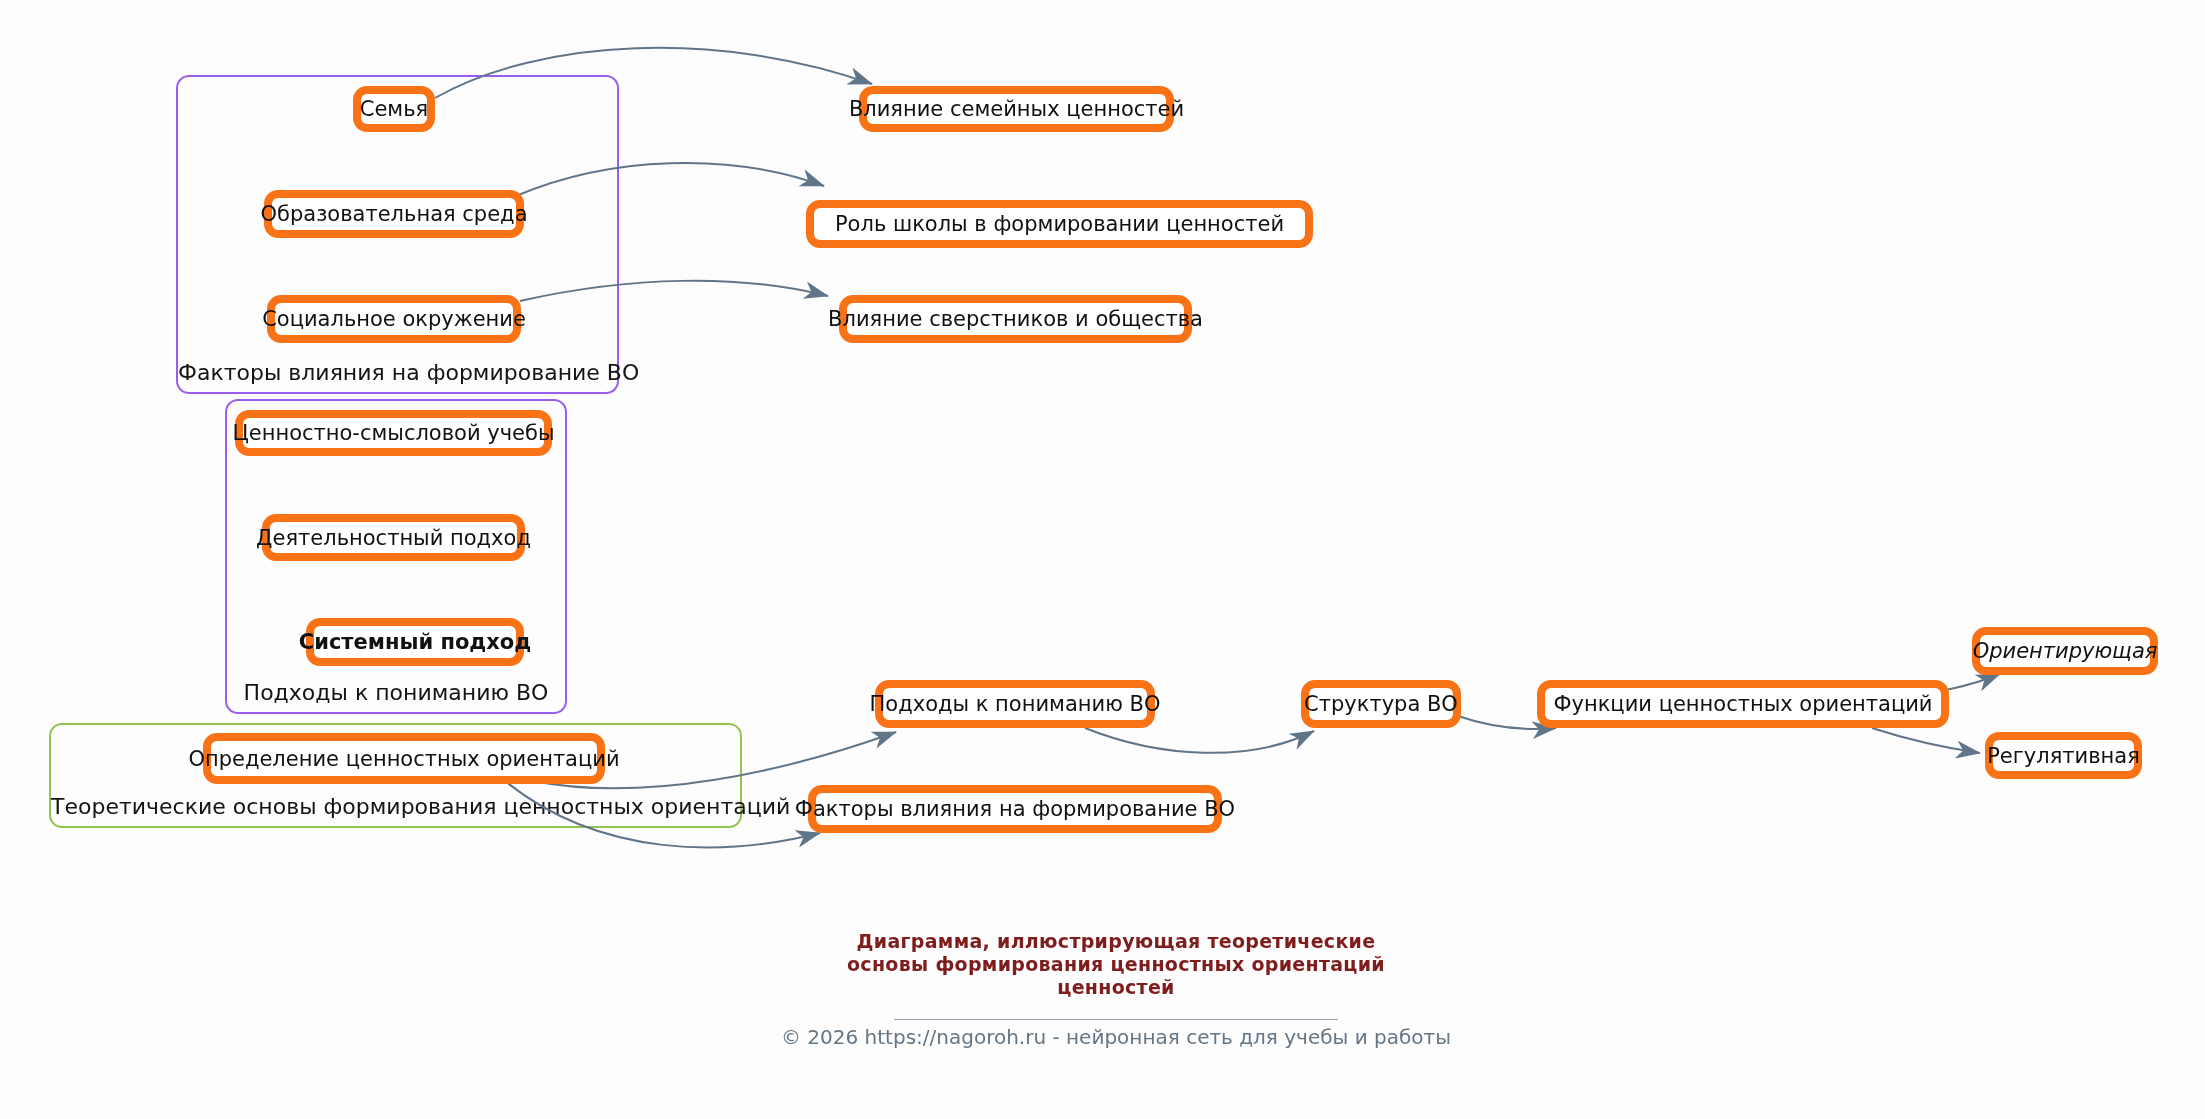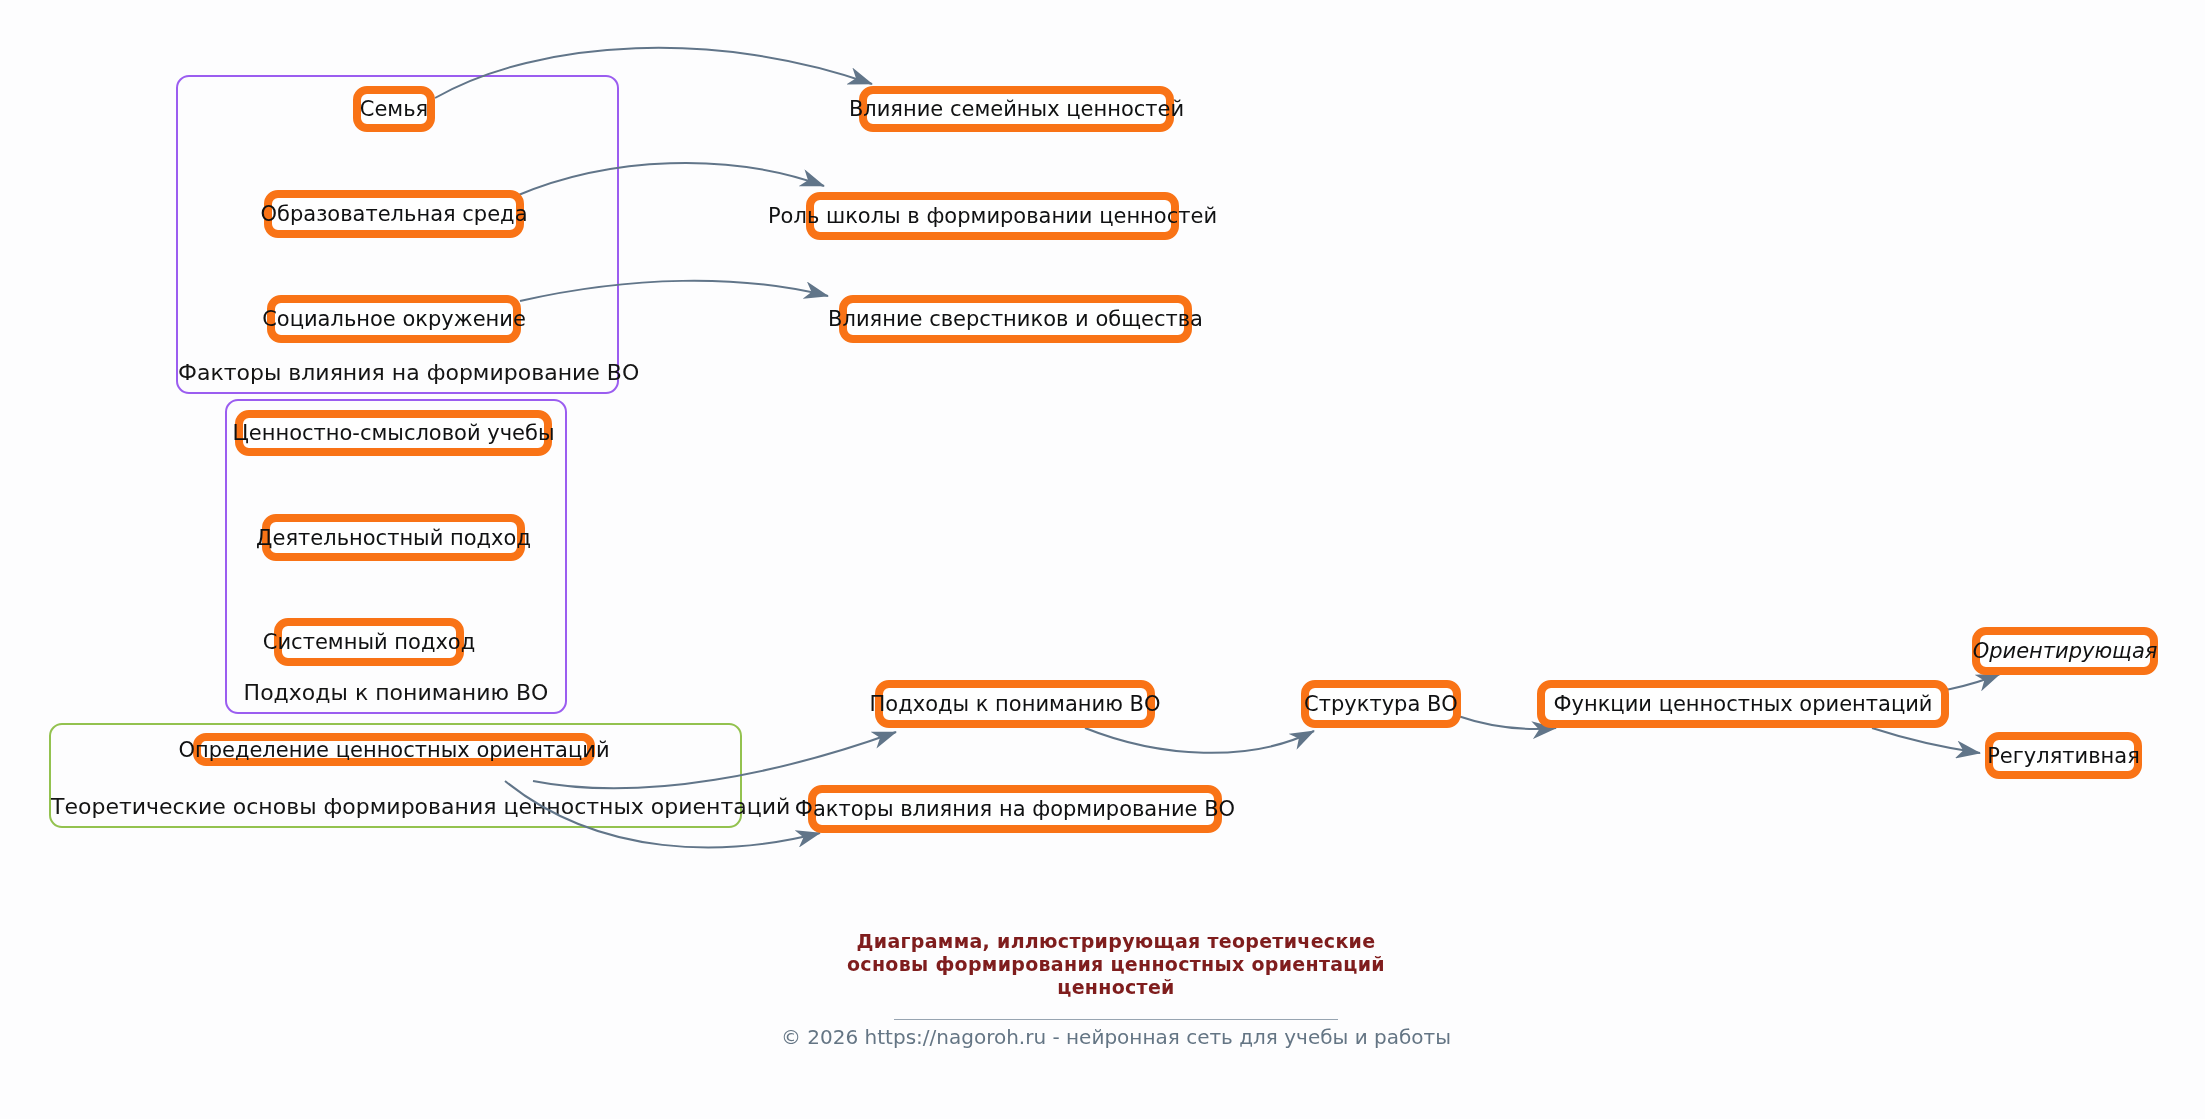--- a/index.html
+++ b/index.html
@@ -84,26 +84,26 @@
       <path d="M1458,716 C1490,727 1522,731 1556,728" marker-end="url(#arrow)"></path>
       <path d="M1894,698 C1935,693 1968,687 2000,674" marker-end="url(#arrow)"></path>
       <path d="M1872,728 C1912,741 1946,748 1980,753" marker-end="url(#arrow)"></path>
     </g>
   </svg>
 
   <div class="node" style="left:353px;top:86px;width:82px;height:46px;">Семья</div>
   <div class="node" style="left:267px;top:295px;width:254px;height:48px;">Социальное окружение</div>
   <div class="node" style="left:264px;top:190px;width:260px;height:48px;">Образовательная среда</div>
   <div class="node" style="left:859px;top:86px;width:315px;height:46px;">Влияние семейных ценностей</div>
-  <div class="node" style="left:806px;top:192px;width:373px;height:48px;text-align:right;">Роль школы в формировании ценностей</div>
+  <div class="node" style="left:806px;top:200px;width:507px;height:48px;text-align:right;">Роль школы в формировании ценностей</div>
   <div class="node" style="left:839px;top:295px;width:353px;height:48px;">Влияние сверстников и общества</div>
   <div class="node" style="left:235px;top:410px;width:317px;height:46px;">Ценностно-смысловой учебы</div>
   <div class="node" style="left:262px;top:514px;width:263px;height:47px;">Деятельностный подход</div>
-  <div class="node" style="left:274px;top:618px;width:190px;height:48px;">Системный подход</div>
-  <div class="node" style="left:193px;top:733px;width:402px;height:33px;border-radius:13px;">Определение ценностных ориентаций</div>
+  <div class="node" style="left:306px;top:618px;width:218px;height:48px;font-weight:bold;">Системный подход</div>
+  <div class="node" style="left:203px;top:733px;width:402px;height:51px;">Определение ценностных ориентаций</div>
   <div class="node" style="left:875px;top:680px;width:280px;height:48px;">Подходы к пониманию ВО</div>
   <div class="node" style="left:808px;top:785px;width:414px;height:48px;">Факторы влияния на формирование ВО</div>
   <div class="node" style="left:1301px;top:680px;width:160px;height:48px;">Структура ВО</div>
   <div class="node" style="left:1537px;top:680px;width:412px;height:48px;">Функции ценностных ориентаций</div>
   <div class="node" style="left:1972px;top:627px;width:186px;height:48px;font-style:italic;">Ориентирующая</div>
   <div class="node" style="left:1985px;top:732px;width:157px;height:47px;">Регулятивная</div>
 
   <div class="caption">
     <div class="caption-title">
       <div>Диаграмма, иллюстрирующая теоретические</div>

